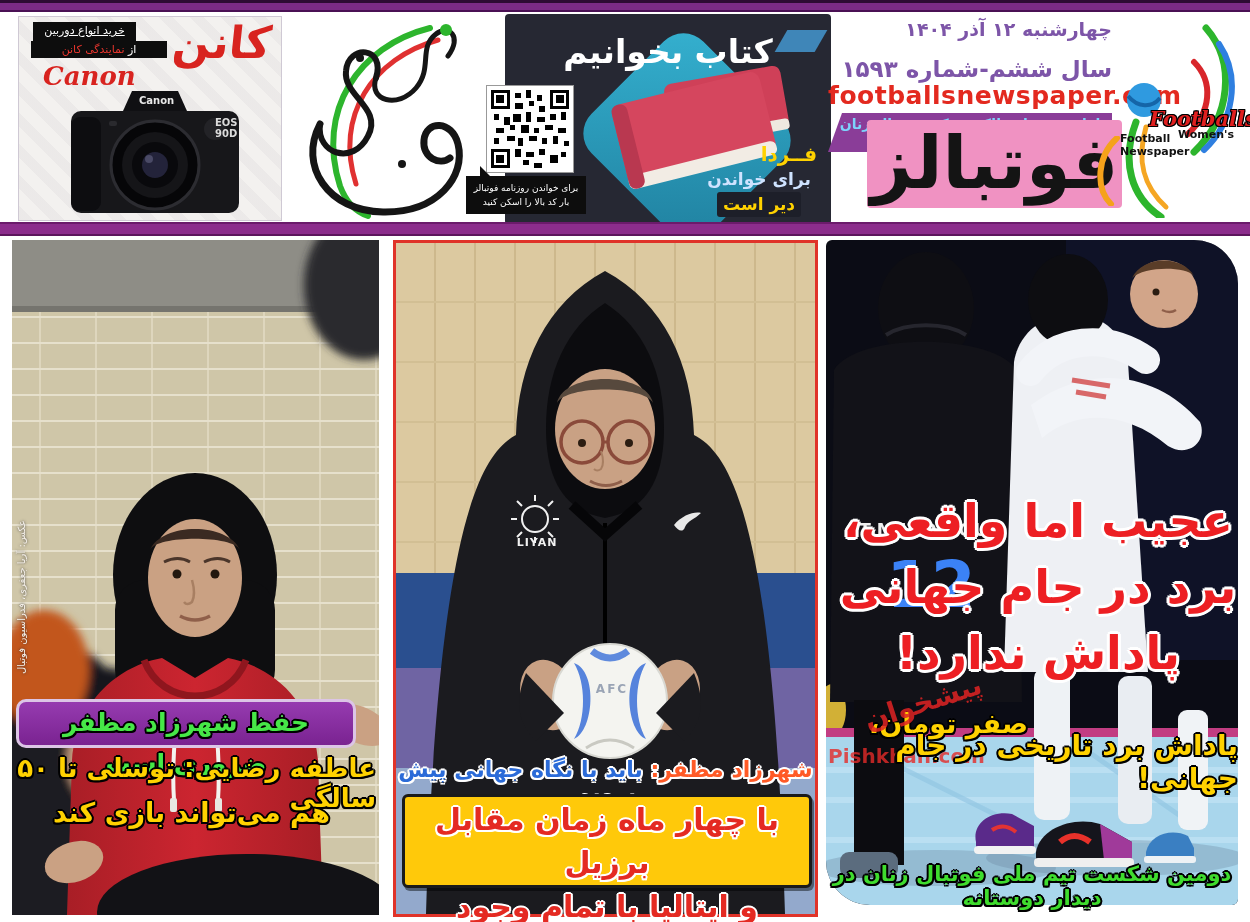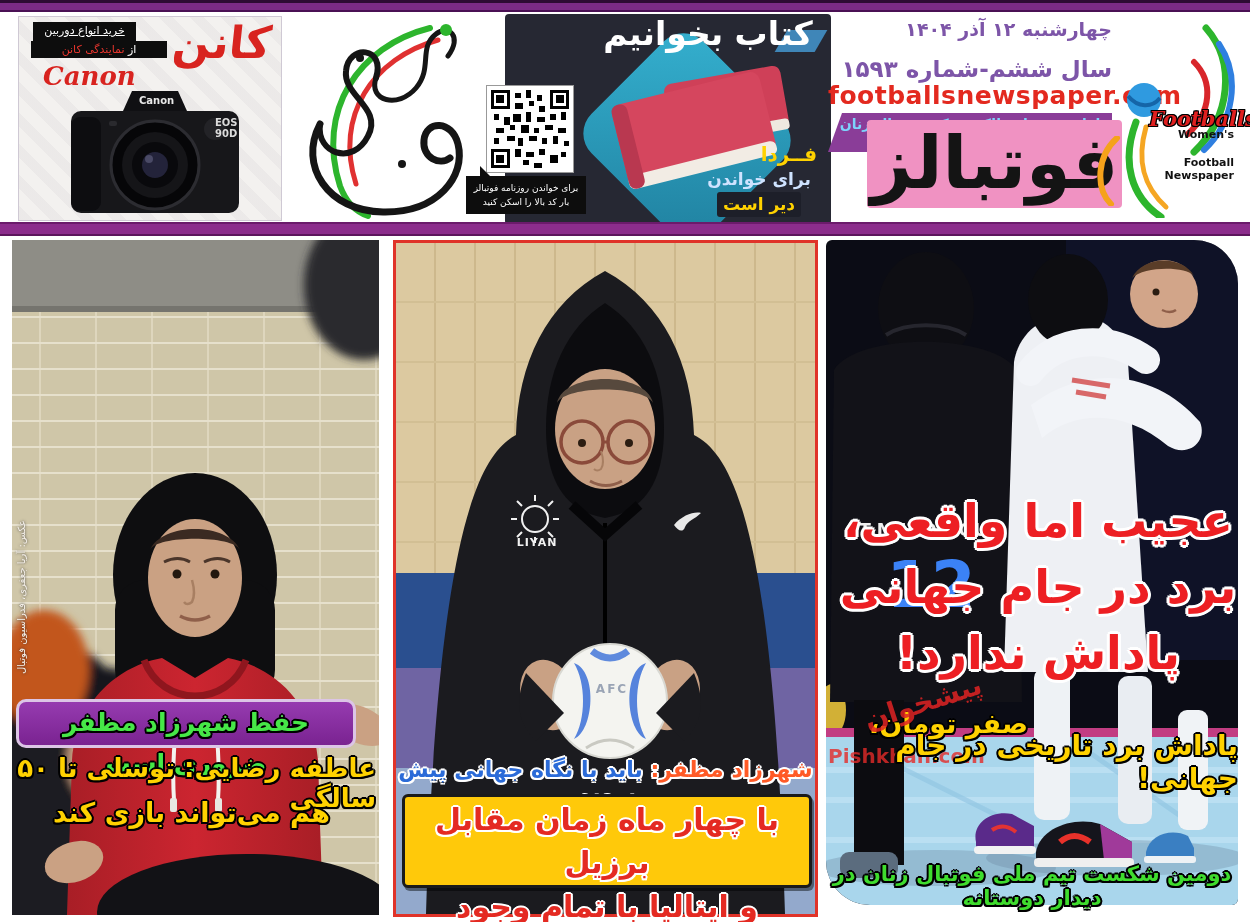--- a/index.html
+++ b/index.html
@@ -17,21 +17,21 @@
   .divider{left:0;top:222px;width:1250px;height:14px;background:#8c2d8c;border-top:2px solid #6b1b6b;border-bottom:2px solid #5d165d;box-sizing:border-box;}
   
   .canon-ad{left:18px;top:16px;width:262px;height:203px;background:#f3f1ef;
      background-image:repeating-linear-gradient(45deg,rgba(120,110,130,.06) 0 10px,transparent 10px 22px);
      border:1px solid #cfc9d4;}
   .blackbox{background:#0d0d0d;color:#fff;font-size:11px;line-height:17px;text-align:center;}
   .brand-fa{color:#d8231f;font-size:44px;font-weight:bold;transform:skewX(-6deg);line-height:52px;}
   .brand-en{color:#d8231f;font-size:26px;font-weight:bold;font-style:italic;font-family:"DejaVu Serif",serif;}
   
   .banner{left:505px;top:14px;width:326px;height:211px;background:#262833;border-radius:4px;overflow:hidden;}
-  .banner-title{left:0;top:0;width:326px;color:#fff;font-size:33px;font-weight:bold;text-align:center;padding-left:40px;}
+  .banner-title{left:0;top:18px;width:326px;color:#fff;font-size:33px;font-weight:bold;text-align:center;}
   .diamond{left:98px;top:44px;width:168px;height:158px;background:linear-gradient(135deg,#35b1d0,#1f7f9e);border-radius:28px;transform:rotate(45deg);}
   .chip{background:#1d1f29;display:inline-block;padding:0 6px;border-radius:3px;}
   .accent{background:#3f86b8;transform:skewX(-30deg);}
   
   .qrbox{left:487px;top:86px;width:86px;height:86px;background:#fff;padding:4px;box-sizing:border-box;box-shadow:0 0 0 1px #999;}
   .qrcap{left:466px;top:176px;width:116px;background:#0d0d0d;color:#fff;font-size:9px;line-height:14px;text-align:center;padding:5px 2px;}
   .qrcap:before{content:"";position:absolute;top:-10px;left:14px;border:6px solid transparent;border-bottom-color:#0d0d0d;border-left-color:#0d0d0d;}
   
   .dateblk{left:828px;top:18px;width:284px;text-align:right;}
   .dl{color:#7d55a8;font-weight:bold;}
@@ -207,21 +207,21 @@
     <circle cx="26" cy="78" r="17" fill="#2f9ae0"></circle>
     <path d="M10,74 C20,86 34,86 42,76" fill="none" stroke="#1565a8" stroke-width="4"></path>
     <path d="M18,100 C3,140 13,175 43,195" fill="none" stroke="#2db52d" stroke-width="7" stroke-linecap="round"></path>
     <path d="M28,105 C18,140 26,165 48,185" fill="none" stroke="#f5a623" stroke-width="5" stroke-linecap="round"></path>
     <path d="M88,6 C118,40 113,95 76,130" fill="none" stroke="#2db52d" stroke-width="7" stroke-linecap="round"></path>
     <path d="M101,22 C123,55 116,100 86,128" fill="none" stroke="#2f7fe0" stroke-width="6" stroke-linecap="round"></path>
     <path d="M76,40 C96,60 93,90 70,112" fill="none" stroke="#d8262b" stroke-width="6" stroke-linecap="round"></path>
   </svg>
   <div class="abs logo-foot ok1 ctr" style="left:1128px;top:106px;width:110px;">Footballs</div>
   <div class="abs logo-sub" style="left:1150px;top:128px;width:84px;text-align:right;">Women's</div>
-  <div class="abs logo-sub" style="left:1120px;top:156px;width:114px;text-align:right;">Football Newspaper</div>
+  <div class="abs logo-sub" style="left:1120px;top:132px;width:114px;">Football Newspaper</div>
 
   <div class="abs divider"></div>
 
   <div class="abs photo left-photo">
     <svg width="367" height="675" viewBox="0 0 367 675">
       <defs>
         <pattern id="brick" width="56" height="26" patternUnits="userSpaceOnUse">
           <rect width="56" height="26" fill="#cfc6a8"></rect>
           <rect y="24" width="56" height="2" fill="#e6e0cc"></rect>
           <rect x="27" width="2" height="24" fill="#ded6bd"></rect>

